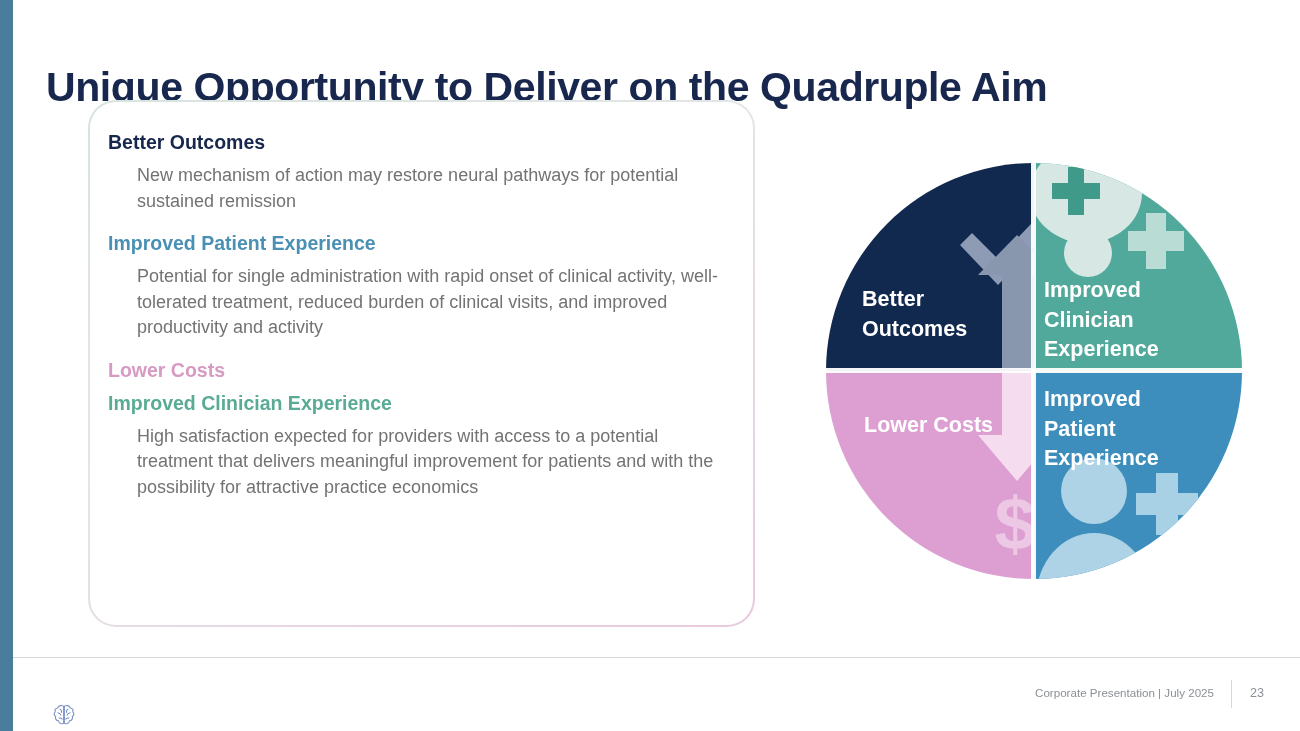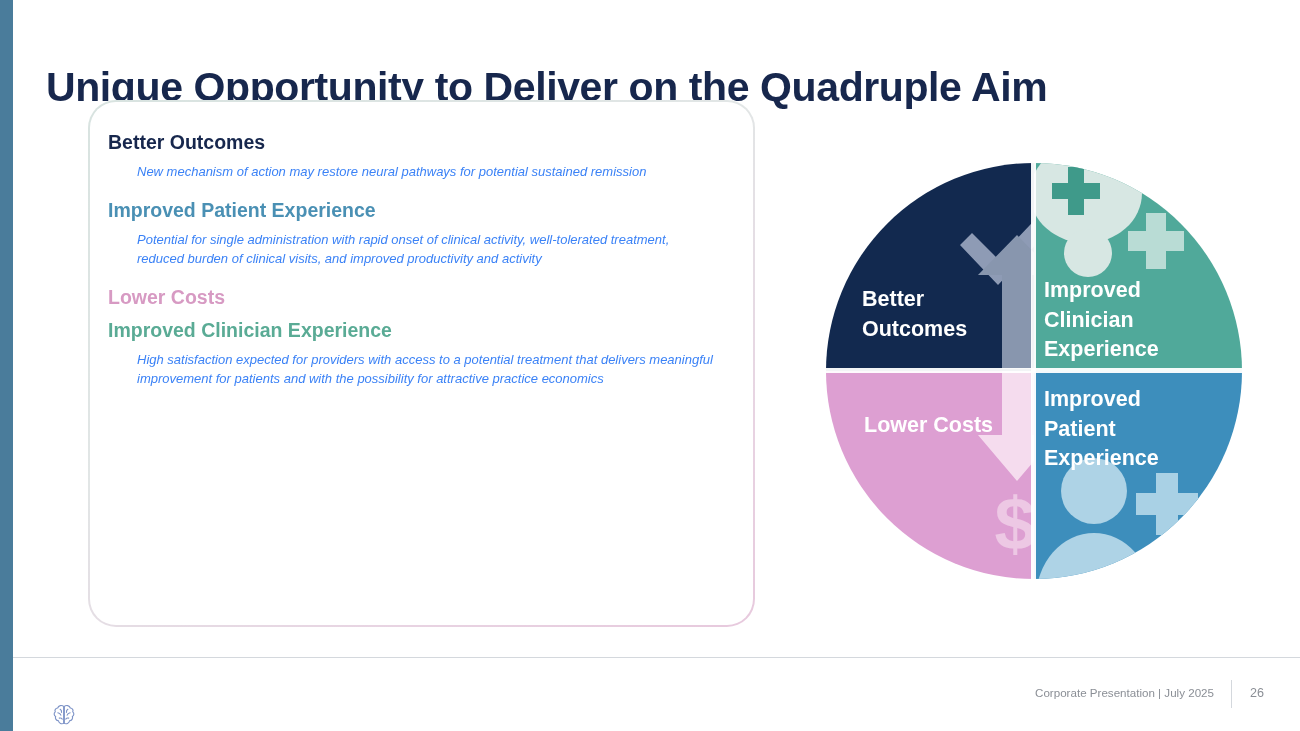--- a/index.html
+++ b/index.html
@@ -60,27 +60,26 @@
 
   .section-heading {
     font-size: 19.5px;
     font-weight: bold;
     line-height: 1.28;
     padding-left: 0px;
     margin-bottom: 8px;
   }
 
   .section-body {
-    font-size: 13px;
+    font-size: 18px;
     line-height: 1.42;
-    color: #3b82f6;
+    color: #737373;
     padding-left: 29px;
     margin-bottom: 17px;
     max-width: 610px;
-    font-style: italic;
   }
 
   
   .diagram {
     position: absolute;
     left: 826px;
     top: 163px;
     width: 416px;
     height: 416px;
   }
@@ -262,13 +261,13 @@
       <path d="M20.4 9.4 C19.2 10.2 18.6 11.6 18.8 13"></path>
       <path d="M23 13.4 C21.4 13.6 20 14.7 19.6 16.2"></path>
       <path d="M21.4 19.6 C20.2 19.2 18.8 19.6 18 20.6"></path>
     </g>
   </svg>
   <span class="brand-name">MindMed</span>
 </div>
 
 <div class="footer-meta">Corporate Presentation | July 2025</div>
 <div class="footer-sep"></div>
-<div class="page-number">26</div>
+<div class="page-number">23</div>
 
 </body></html>

